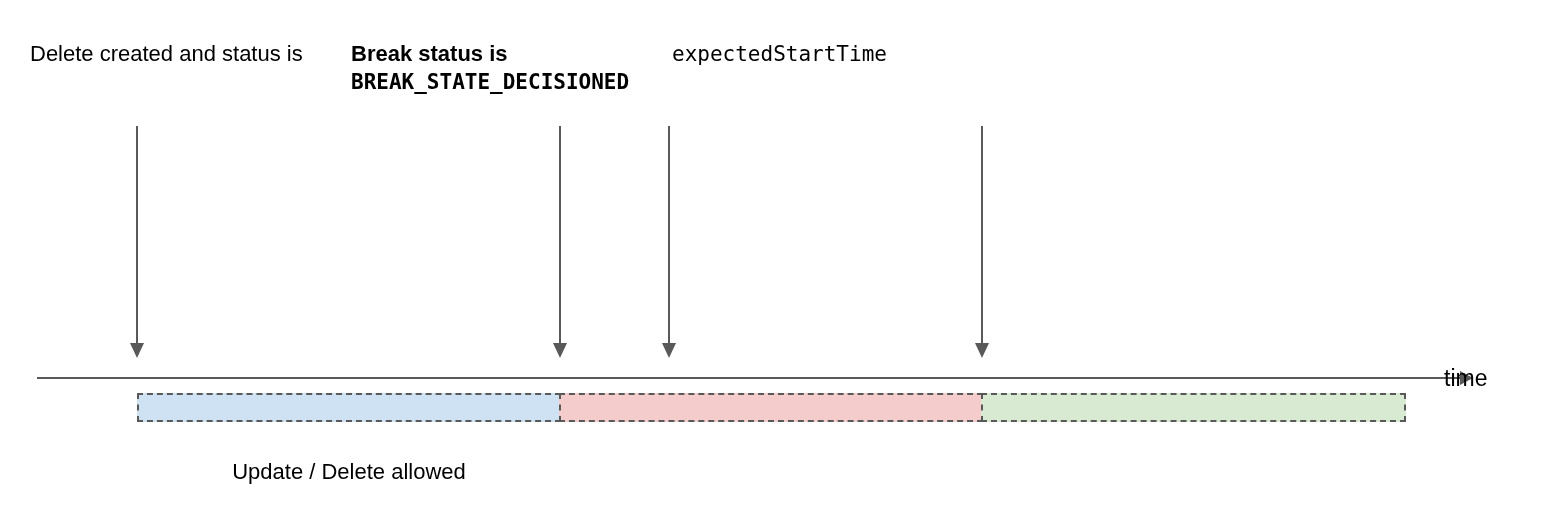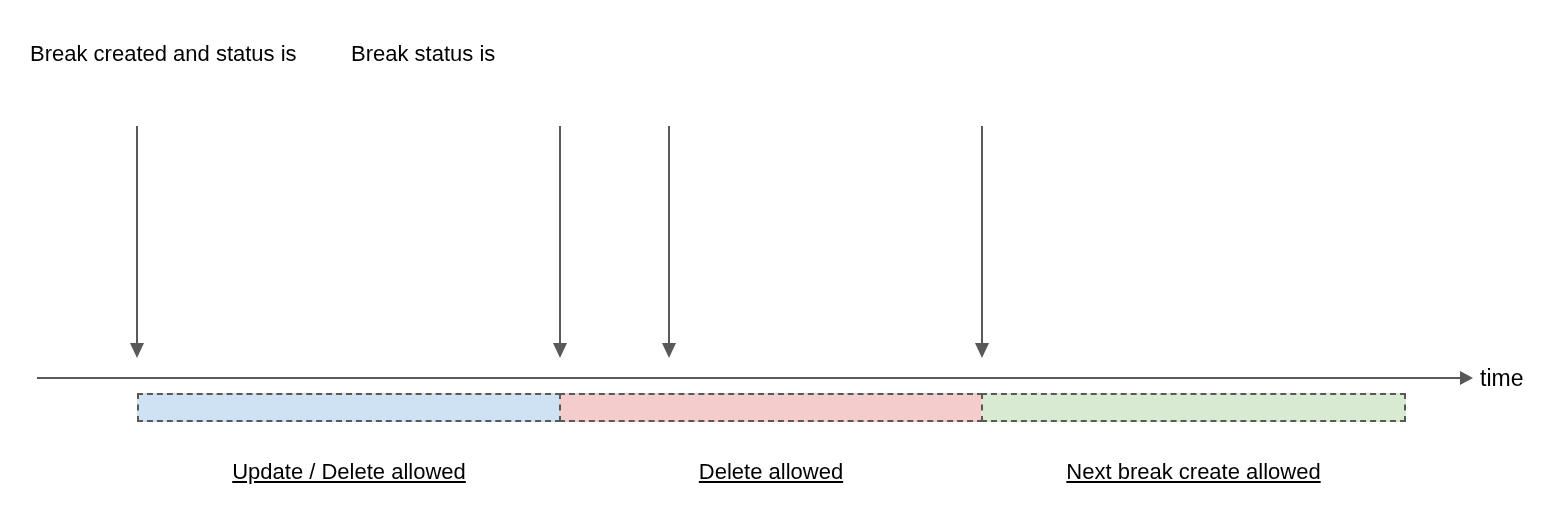--- a/index.html
+++ b/index.html
@@ -22,21 +22,21 @@
     position: absolute;
     font-size: 22px;
     line-height: 28px;
     white-space: nowrap;
   }
   .annotation .code {
     font-family: "DejaVu Sans Mono", "Liberation Mono", monospace;
     font-size: 21px;
   }
   .ann-1 { left: 30px;  top: 40px; }
-  .ann-2 { left: 351px; top: 40px; }
+  .ann-2 { left: 351px; top: 40px; font-weight: bold; }
   .ann-3 { left: 672px; top: 40px; }
   .ann-4 { left: 930px; top: 32px; }
 
   
   .v-arrow {
     position: absolute;
     top: 126px;
     width: 14px;
     height: 232px;
     display: flex;
@@ -74,21 +74,21 @@
     left: 1460px;
     top: 371px;
     width: 0;
     height: 0;
     border-top: 7px solid transparent;
     border-bottom: 7px solid transparent;
     border-left: 13px solid #595959;
   }
   .axis-label {
     position: absolute;
-    left: 1480px;
+    left: 1444px;
     top: 364px;
     font-size: 23px;
     line-height: 28px;
   }
 
   
   .segment {
     position: absolute;
     top: 393px;
     height: 29px;
@@ -99,40 +99,41 @@
   .seg-2 { left: 559px; width: 424px; }
   .seg-3 { left: 981px; width: 425px; }
 
   
   .segment-label {
     position: absolute;
     top: 458px;
     font-size: 22px;
     line-height: 28px;
     text-align: center;
-    text-decoration: underline;
   }
   .seg-label-1 { left: 137px; width: 424px; }
   .seg-label-2 { left: 559px; width: 424px; }
   .seg-label-3 { left: 981px; width: 425px; }
 </style>
 </head>
 <body>
 
 <div class="canvas">
 
   <div class="annotation ann-1">
-    <div>Break created and status is</div>
+    <div>Delete created and status is</div>
   </div>
 
   <div class="annotation ann-2">
     <div>Break status is</div>
+    <div class="code">BREAK_STATE_DECISIONED</div>
   </div>
 
   <div class="annotation ann-3">
+    <div class="code">expectedStartTime</div>
   </div>
 
 
   <div class="v-arrow arrow-1">
     <div class="shaft"></div>
     <div class="head"></div>
   </div>
   <div class="v-arrow arrow-2">
     <div class="shaft"></div>
     <div class="head"></div>
@@ -148,16 +149,14 @@
 
   <div class="axis-line"></div>
   <div class="axis-head"></div>
   <div class="axis-label">time</div>
 
   <div class="segment seg-1" style="background-color: rgb(207, 226, 243);"></div>
   <div class="segment seg-2" style="background-color: rgb(244, 204, 204);"></div>
   <div class="segment seg-3" style="background-color: rgb(217, 234, 211);"></div>
 
   <div class="segment-label seg-label-1">Update / Delete allowed</div>
-  <div class="segment-label seg-label-2">Delete allowed</div>
-  <div class="segment-label seg-label-3">Next break create allowed</div>
 
 </div>
 
 </body></html>

